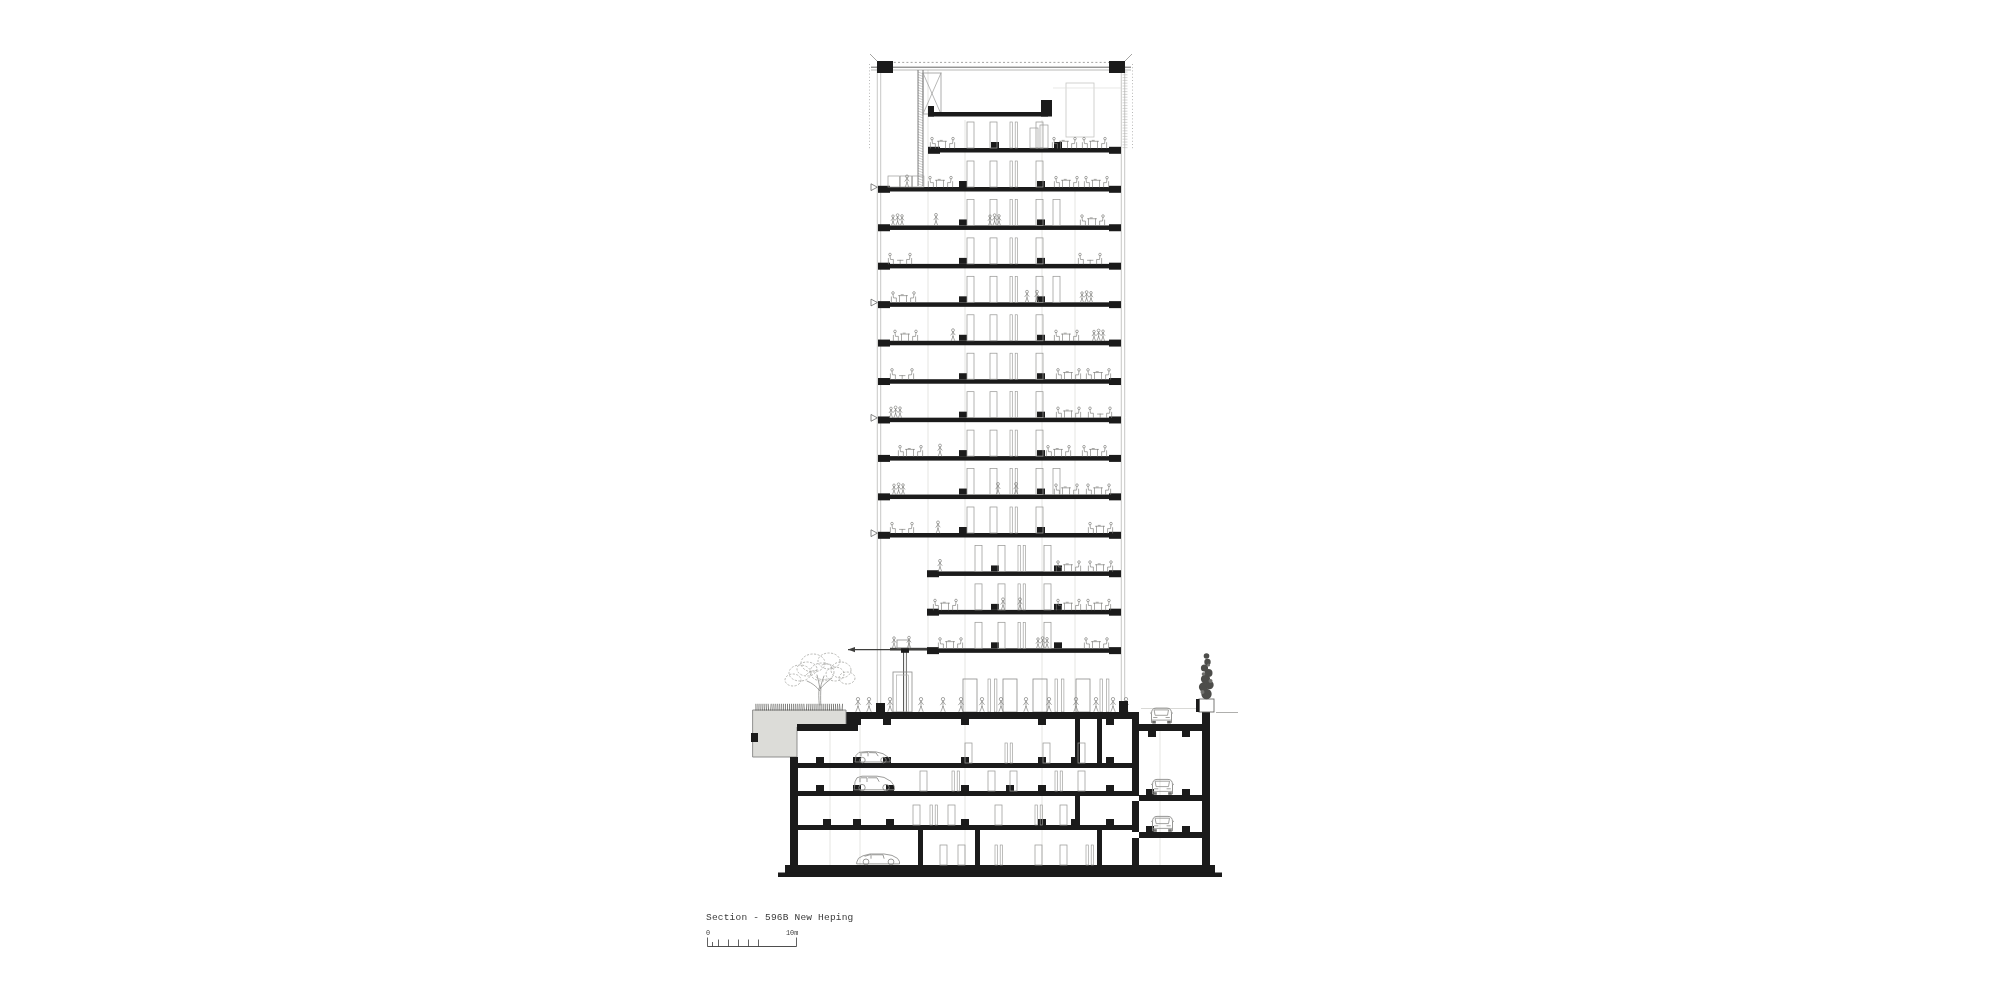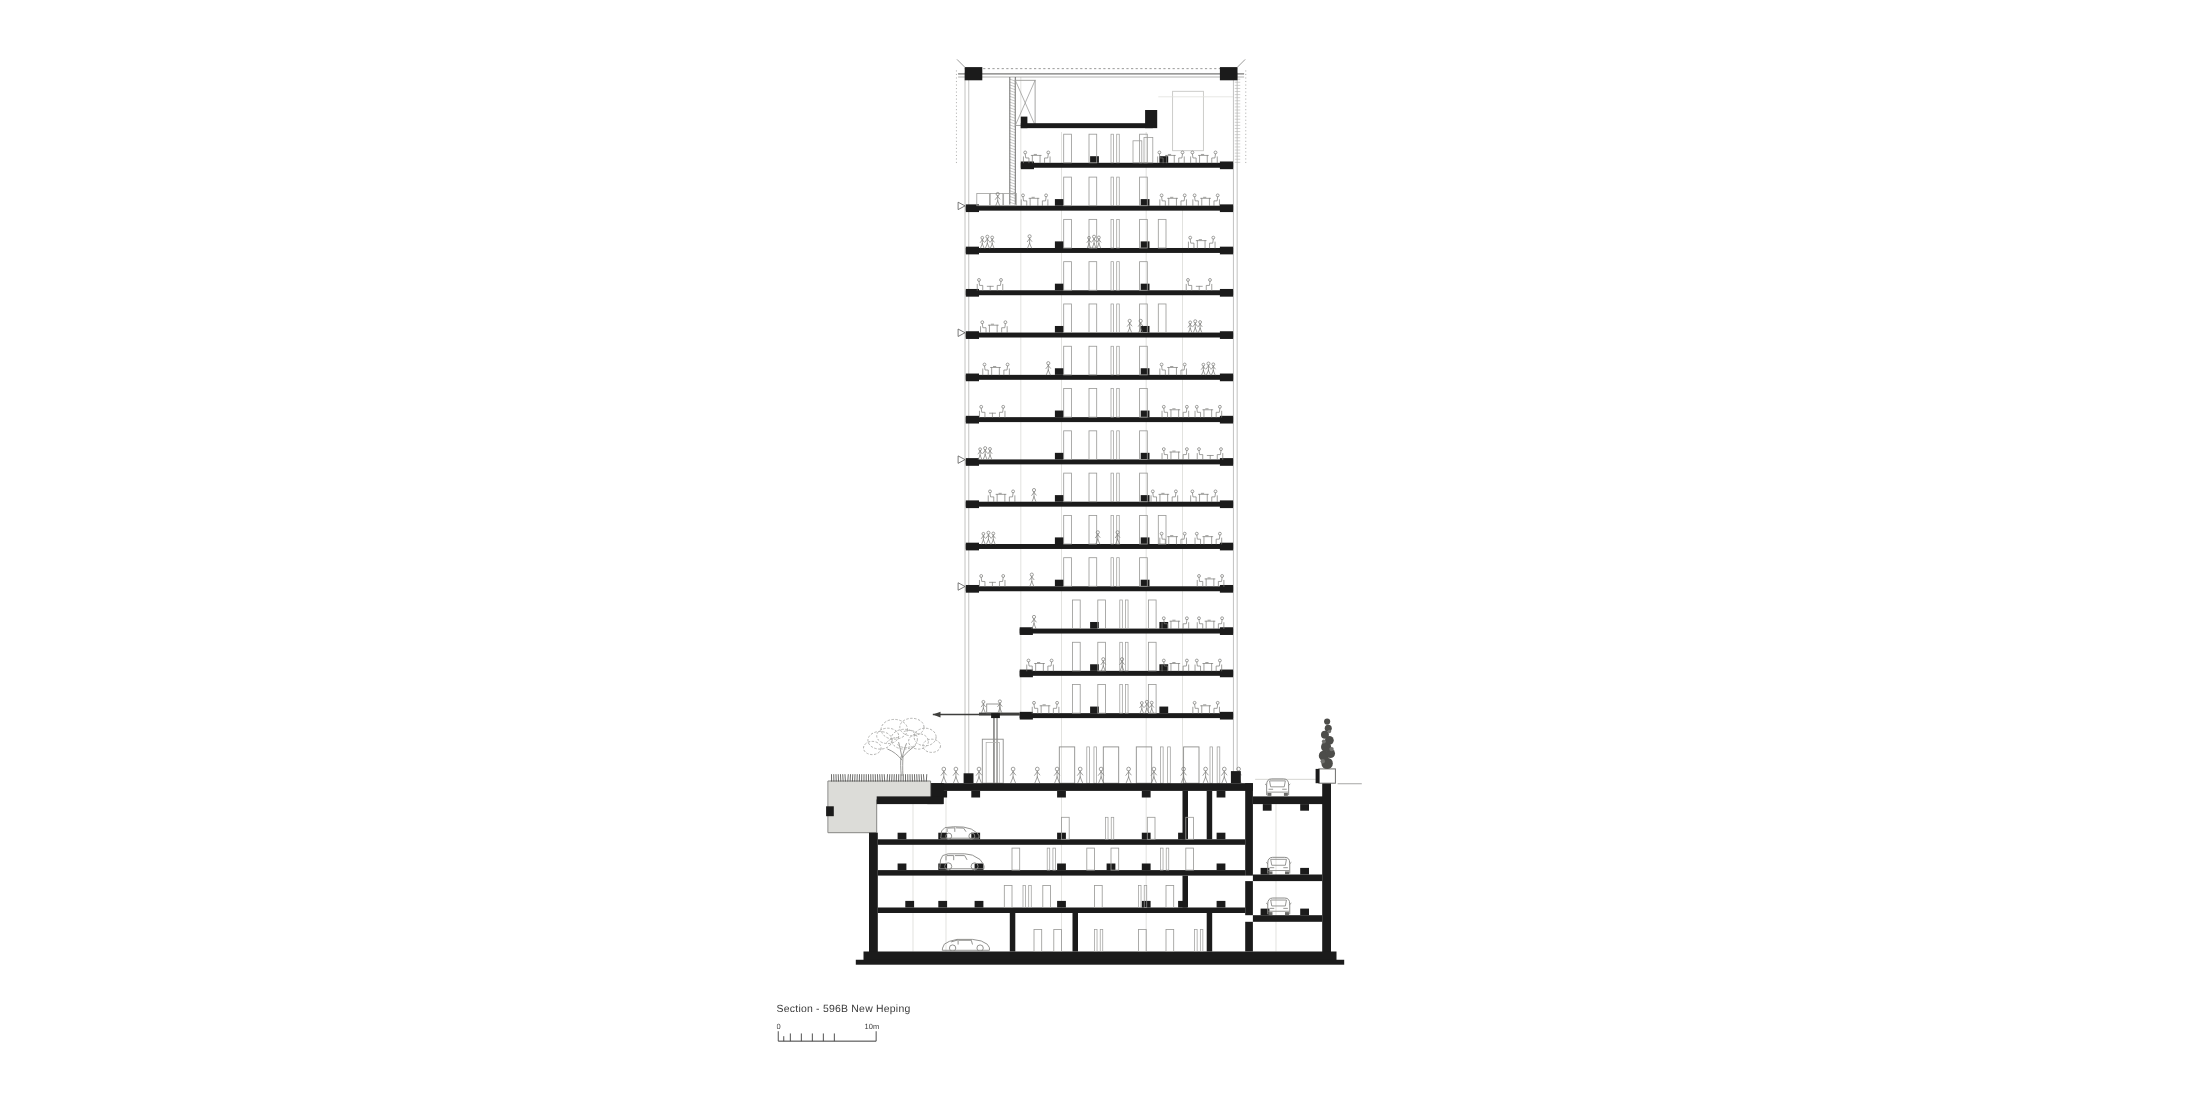--- a/index.html
+++ b/index.html
@@ -1,17 +1,17 @@
 <!DOCTYPE html>
 <html><head>
 <meta charset="utf-8">
 <style>
   html,body{margin:0;padding:0;background:#fff;}
   #stage{position:relative;width:2000px;height:1000px;background:#ffffff;overflow:hidden;
-         font-family:Liberation Sans, sans-serif;}
+         font-family:Liberation Mono, monospace;}
   #sec{position:absolute;left:0;top:0;}
   .titleblock{position:absolute;left:706px;top:912px;}
   .title{font-size:9.5px;color:#3a3a3a;letter-spacing:.2px;}
   .scalebar{display:block;margin-top:4px;}
   .scalebar text{font-size:6.8px;fill:#3a3a3a;}
 </style>
 </head>
 <body>
 
 <div id="stage">

